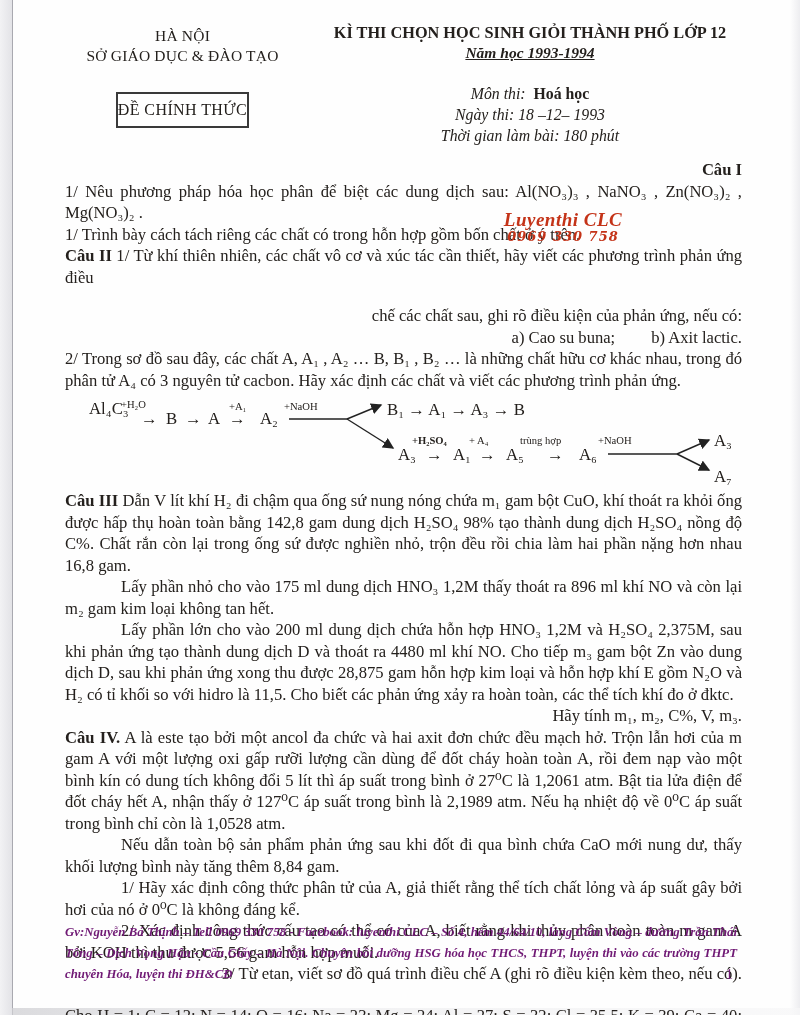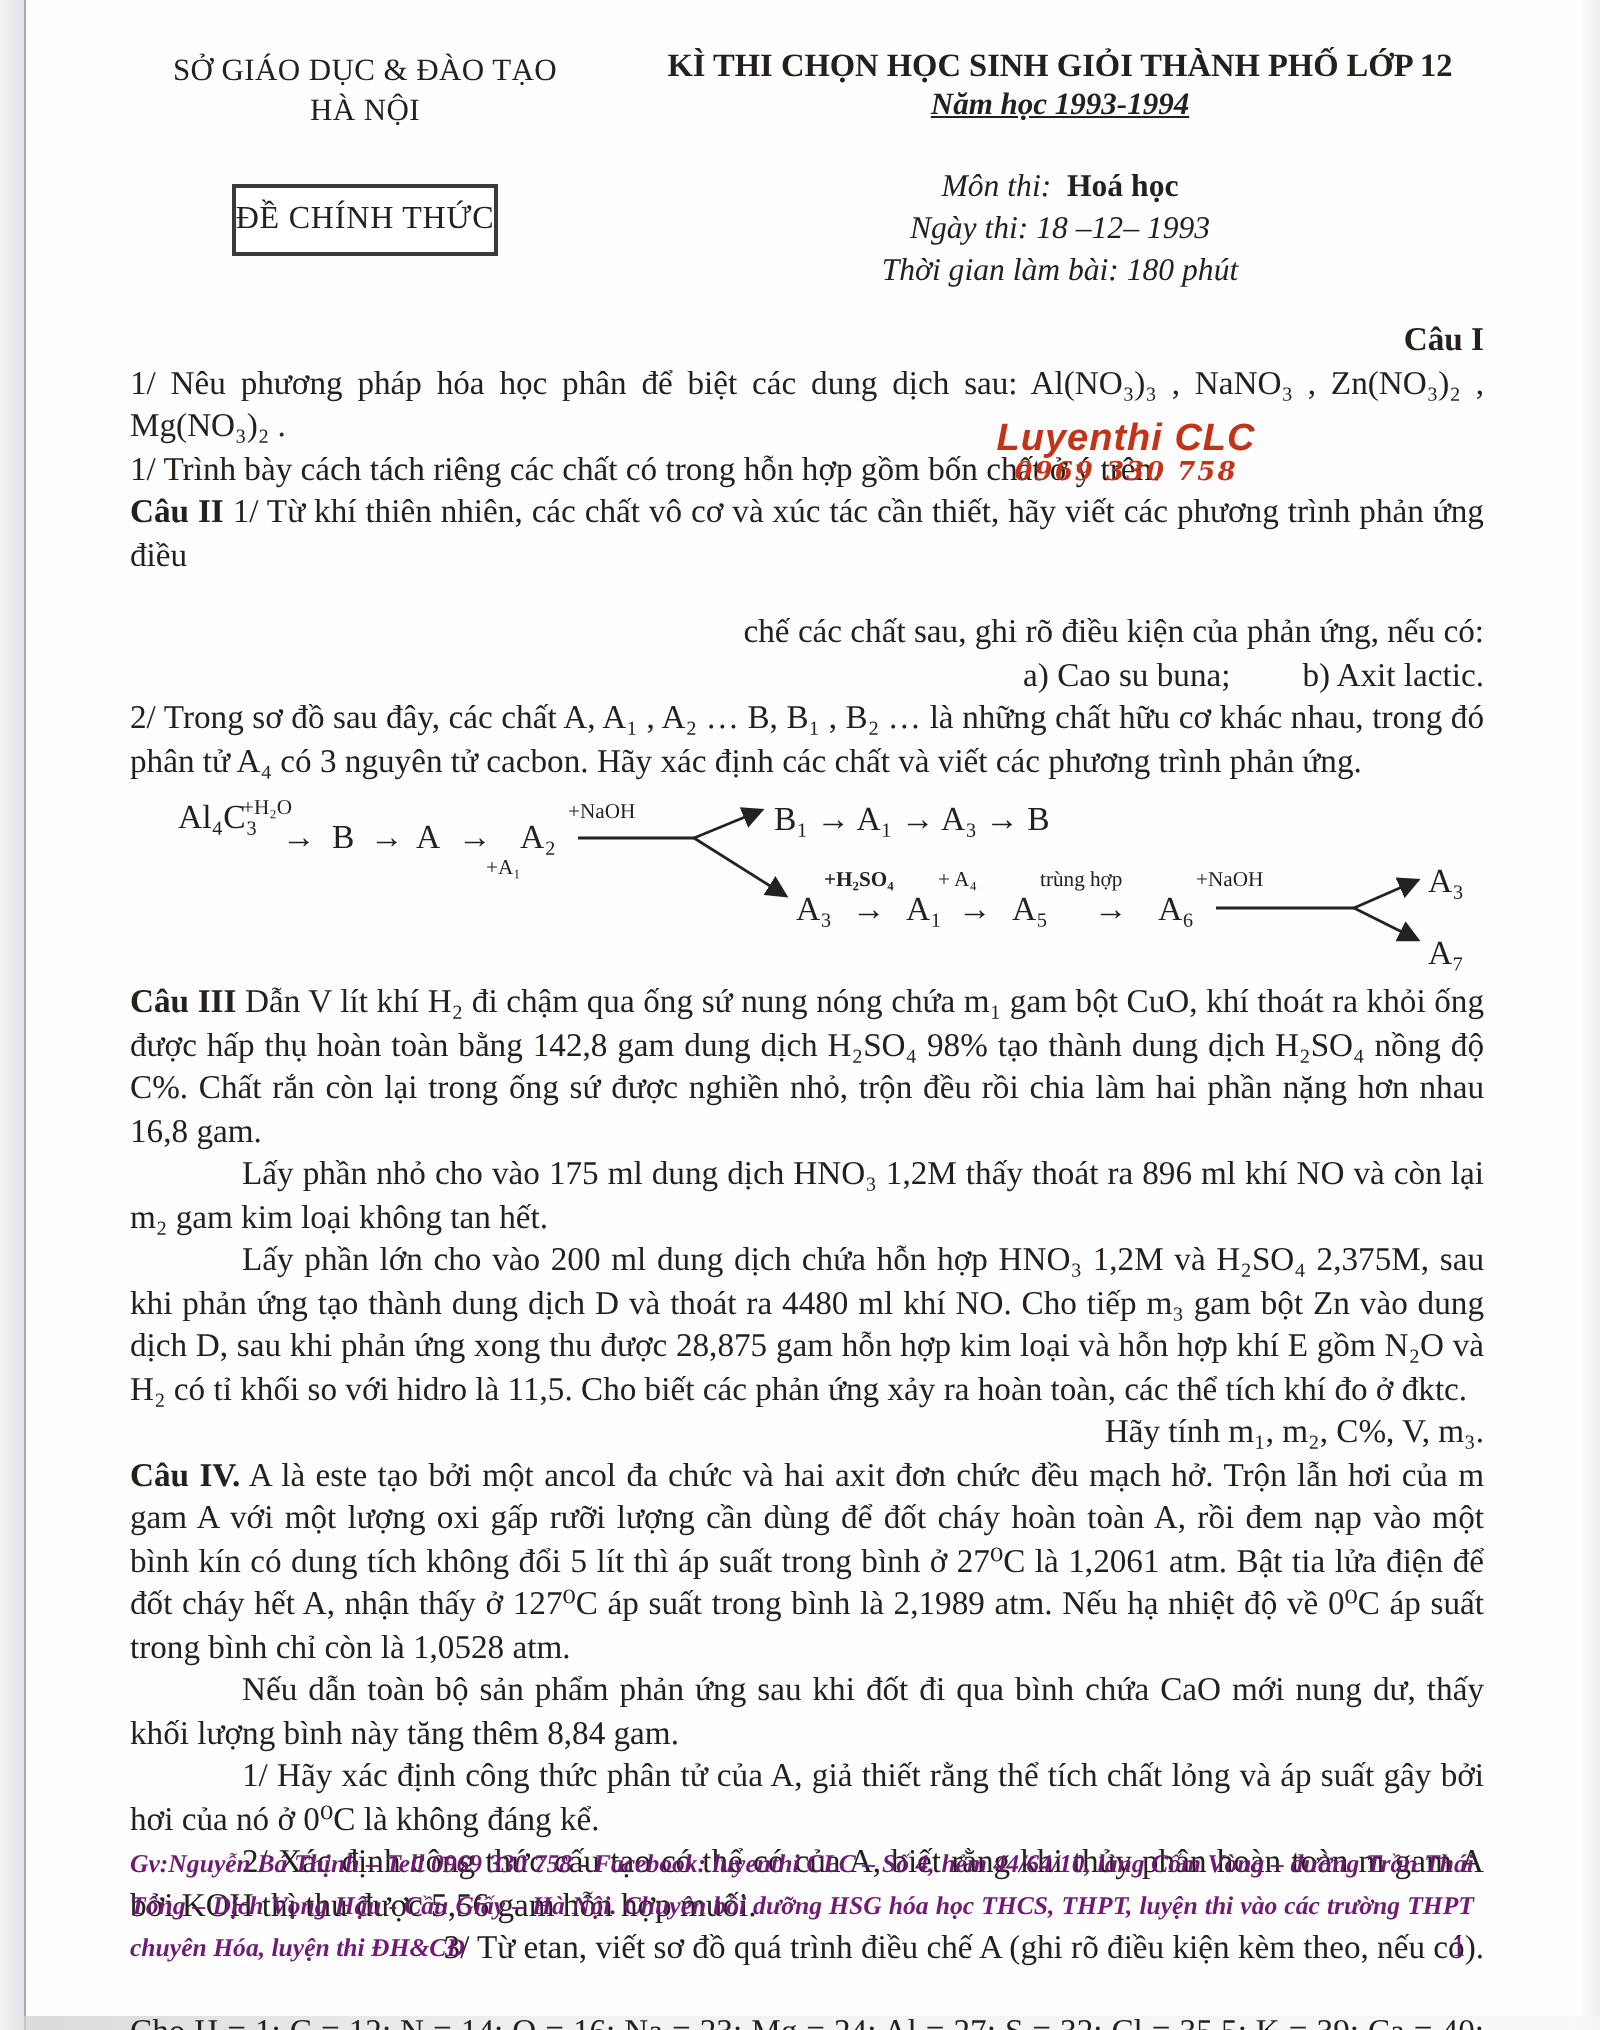--- a/index.html
+++ b/index.html
@@ -35,21 +35,21 @@
     display:inline-block;margin-top:26px;border:2px solid #3a3a3a;
     padding:7px 0;font-size:16px;letter-spacing:.4px;background:#fff;
   }
   .hdr-right{flex:1;text-align:center;padding-left:18px;}
   .exam-title{font-weight:bold;font-size:16.3px;line-height:21px;}
   .exam-year{font-weight:bold;font-style:italic;font-size:15.5px;text-decoration:underline;margin-top:1px;}
   .exam-meta{margin-top:21px;font-style:italic;font-size:15.8px;line-height:21px;}
   .exam-meta .subj-val{font-style:normal;font-weight:bold;}
   
   .watermark{position:absolute;left:478px;top:209px;text-align:center;width:170px;}
-  .wm-brand{font-weight:bold;font-style:italic;font-size:19px;letter-spacing:.5px;font-family:Liberation Sans, sans-serif;}
+  .wm-brand{font-weight:bold;font-style:italic;font-size:19px;letter-spacing:.5px;font-family:Liberation Serif, serif;}
   .wm-phone{font-weight:bold;font-style:italic;font-size:13px;letter-spacing:1px;margin-top:-2px;font-family:"DejaVu Serif",serif;}
   
   .content{margin-top:13px;font-size:16.6px;line-height:21.5px;}
   p{margin:0;text-align:right;}
   .just{text-align:justify;}
   .stretch{text-align:justify;text-align-last:justify;}
   .ind{text-indent:56px;}
   b.lead{font-weight:bold;}
   .opts{padding-left:52px;}
   .opts .opt-b{margin-left:36px;}
@@ -73,22 +73,22 @@
 <body>
 
 <div class="scan-left"></div>
 <div class="scan-right"></div>
 <div class="scan-bottom"></div>
 
 <div class="page">
 
   <div class="header">
     <div class="hdr-left">
+      <div class="dept">HÀ NỘI</div>
       <div class="dept">SỞ GIÁO DỤC &amp; ĐÀO TẠO</div>
-      <div class="dept">HÀ NỘI</div>
       <div class="stamp-box">ĐỀ CHÍNH THỨC</div>
     </div>
     <div class="hdr-right">
       <div class="exam-title">KÌ THI CHỌN HỌC SINH GIỎI THÀNH PHỐ LỚP 12</div>
       <div class="exam-year">Năm học 1993-1994</div>
       <div class="exam-meta">
         <div><span>Môn thi:</span>&nbsp;&nbsp;<span class="subj-val">Hoá học</span></div>
         <div>Ngày thi: 18 –12– 1993</div>
         <div>Thời gian làm bài: 180 phút</div>
       </div>
@@ -114,21 +114,21 @@
           </marker>
         </defs>
         <line x1="224" y1="25" x2="282" y2="25" stroke="#222" stroke-width="1.4"></line>
         <line x1="282" y1="25" x2="316" y2="11" stroke="#222" stroke-width="1.4" marker-end="url(#ah)"></line>
         <line x1="282" y1="25" x2="328" y2="54" stroke="#222" stroke-width="1.4" marker-end="url(#ah)"></line>
         <line x1="543" y1="60" x2="612" y2="60" stroke="#222" stroke-width="1.4"></line>
         <line x1="612" y1="60" x2="644" y2="46" stroke="#222" stroke-width="1.4" marker-end="url(#ah)"></line>
         <line x1="612" y1="60" x2="644" y2="76" stroke="#222" stroke-width="1.4" marker-end="url(#ah)"></line>
       </svg>
       <span class="dlabel" style="left:56px;top:0;">+H₂O</span>
-      <span class="dlabel" style="left:178px;top:2px;margin-top:28px;">+A₁</span>
+      <span class="dlabel" style="left:164px;top:2px;">+A₁</span>
       <span class="dlabel" style="left:219px;top:2px;">+NaOH</span>
       <span class="dnode" style="left:24px;top:4px;">Al₄C₃</span>
       <span class="dnode" style="left:76px;top:14px;">→</span>
       <span class="dnode" style="left:101px;top:14px;">B</span>
       <span class="dnode" style="left:120px;top:14px;">→</span>
       <span class="dnode" style="left:143px;top:14px;">A</span>
       <span class="dnode" style="left:164px;top:14px;">→</span>
       <span class="dnode" style="left:195px;top:14px;">A₂</span>
       <span class="dnode" style="left:322px;top:5px;">B₁ → A₁ → A₃ → B</span>
       <span class="dlabel" style="left:347px;top:36px;font-weight:bold;">+H₂SO₄</span>

